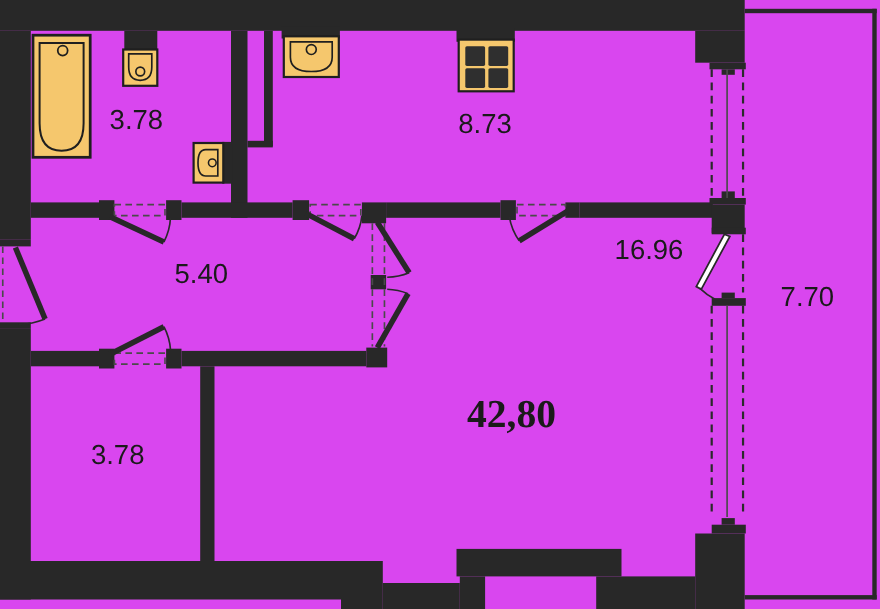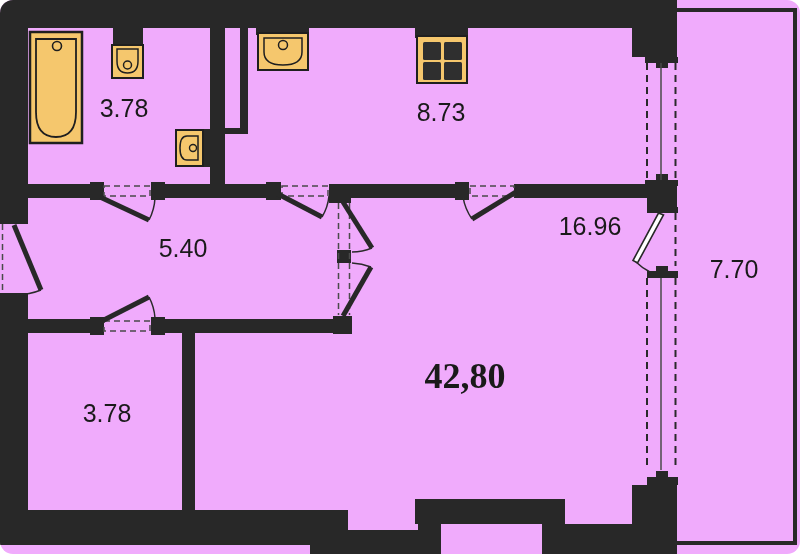--- a/index.html
+++ b/index.html
@@ -1,17 +1,17 @@
 <!DOCTYPE html>
 <html><head>
 <meta charset="utf-8">
 <style>
   html,body{margin:0;padding:0;background:#ffffff;}
-  #stage{position:relative;width:800px;height:554px;background:#f0abfc;overflow:hidden;
-         font-family:"Liberation Sans",sans-serif;border-radius:13px;}
+  #stage{position:relative;width:800px;height:554px;background:#d946ef;overflow:hidden;
+         font-family:"Liberation Sans",sans-serif;}
   svg{display:block;}
   text{fill:#1a1a1a;}
   .room-label{font-family:"Liberation Sans",sans-serif;font-size:25px;}
   .total-label{font-family:"Liberation Serif",serif;font-size:36px;font-weight:bold;}
 </style>
 </head>
 <body>
 
 <div id="stage">
 <svg width="800" height="554" viewBox="0 0 800 554" xmlns="http://www.w3.org/2000/svg">

